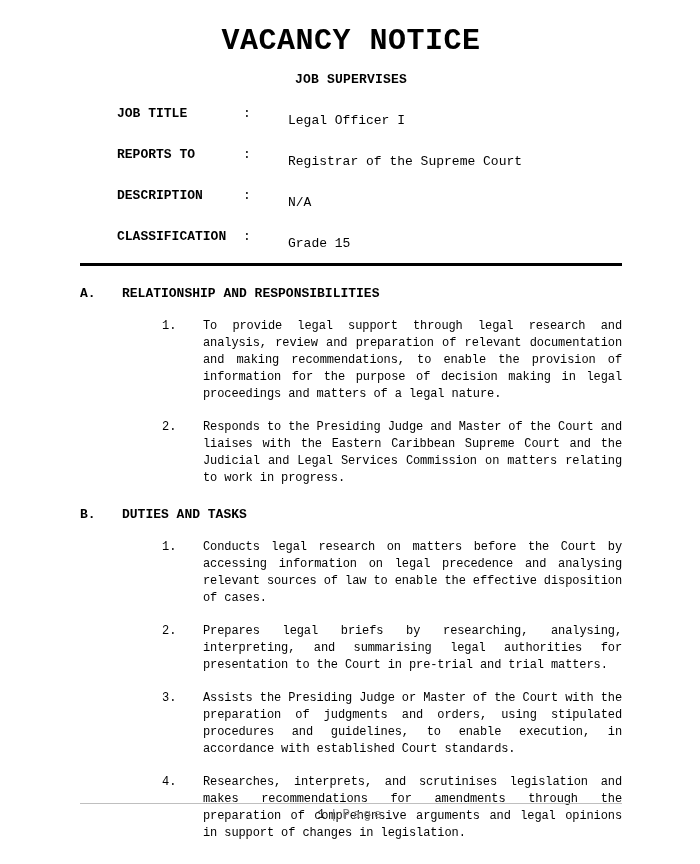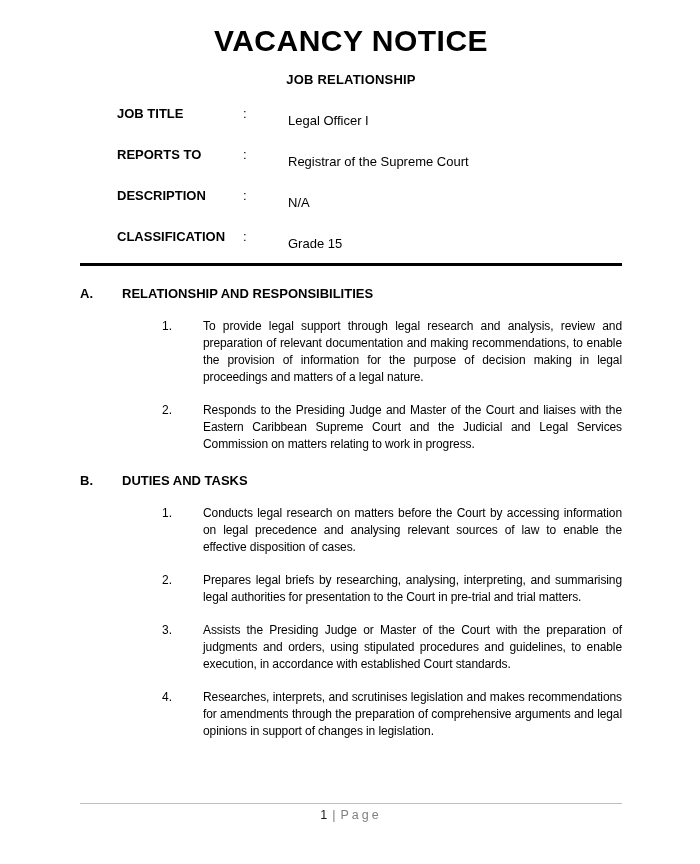--- a/index.html
+++ b/index.html
@@ -2,21 +2,21 @@
 <html><head>
 <meta charset="utf-8">
 <style>
   * { margin: 0; padding: 0; box-sizing: border-box; }
   html, body { background: #ffffff; }
   body { width: 700px; height: 864px; }
   .page {
     position: relative;
     width: 700px; height: 864px;
     padding: 25px 78px 10px 80px;
-    font-family: Liberation Sans, sans-serif;
+    font-family: Liberation Mono, monospace;
     color: #000000;
     overflow: hidden;
     background: #ffffff;
   }
   .doc-title {
     font-size: 30px;
     line-height: 32px;
     font-weight: bold;
     text-align: center;
     letter-spacing: 0.5px;
@@ -74,21 +74,21 @@
   .footer-word { letter-spacing: 3px; }
 </style>
 </head>
 <body>
 
 <div class="page">
 
   <h1 class="doc-title">VACANCY NOTICE</h1>
 
 
-  <div class="jd-heading">JOB RELATIONSHIP</div>
+  <div class="jd-heading">JOB SUPERVISES</div>
 
   <div class="jd-table">
     <div class="jd-row">
       <span class="jd-label">JOB TITLE</span>
       <span class="jd-sep">:</span>
       <span class="jd-value">Legal Officer I</span>
     </div>
     <div class="jd-row">
       <span class="jd-label">REPORTS TO</span>
       <span class="jd-sep">:</span>

